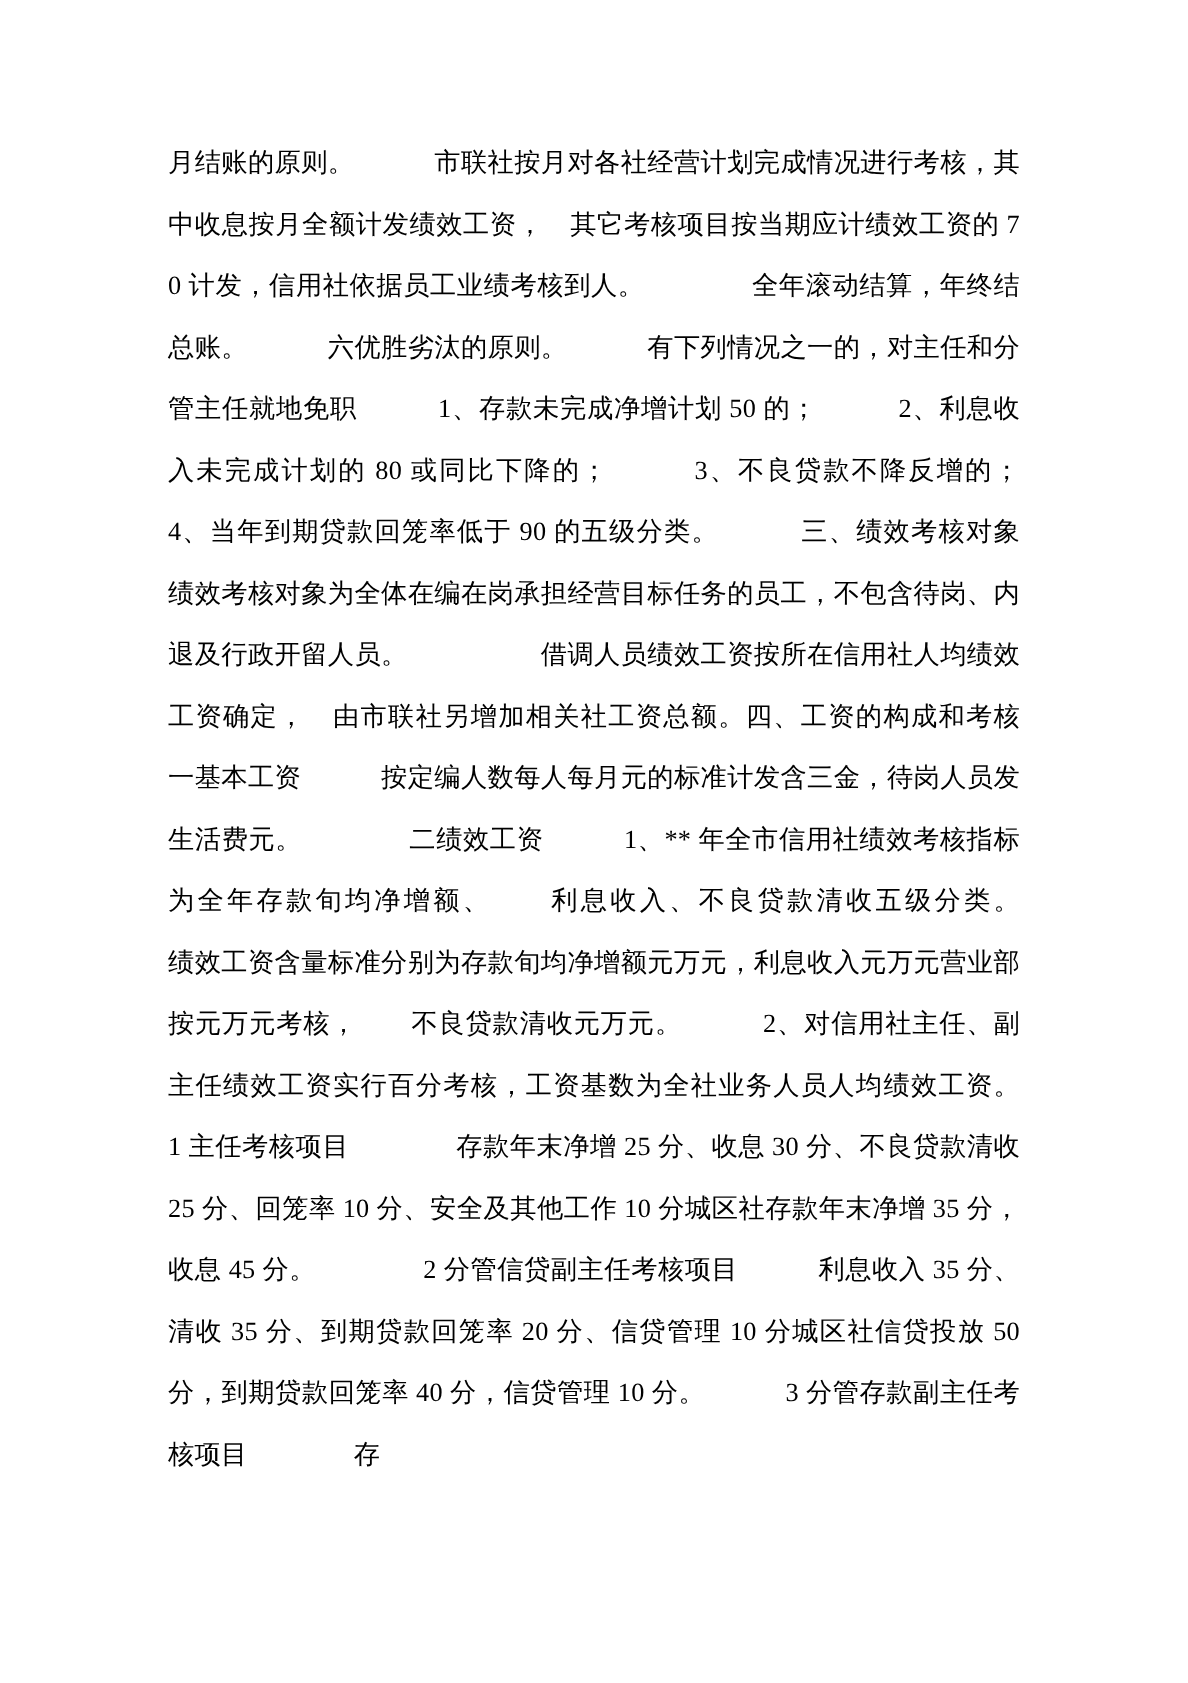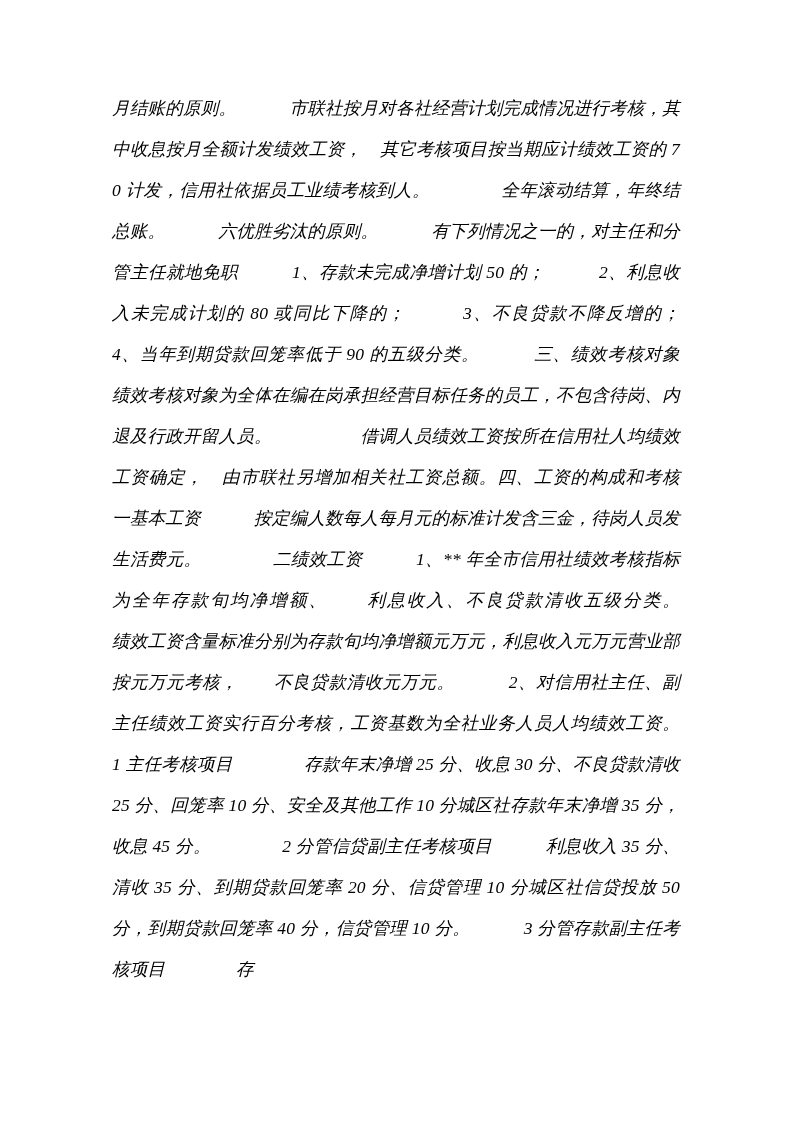--- a/index.html
+++ b/index.html
@@ -21,21 +21,20 @@
     top: 0;
     width: 792px;
     height: 1122px;
     background: #ffffff;
   }
   .doc-body {
     position: absolute;
     left: 112px;
     top: 88px;
     width: 568px;
-    font-style: italic;
   }
   .para {
     margin: 0;
     font-size: 17.5px;
     line-height: 41px;
     text-align: justify;
     text-justify: inter-ideograph;
     letter-spacing: 0.2px;
     word-break: break-all;
     white-space: pre-wrap;

